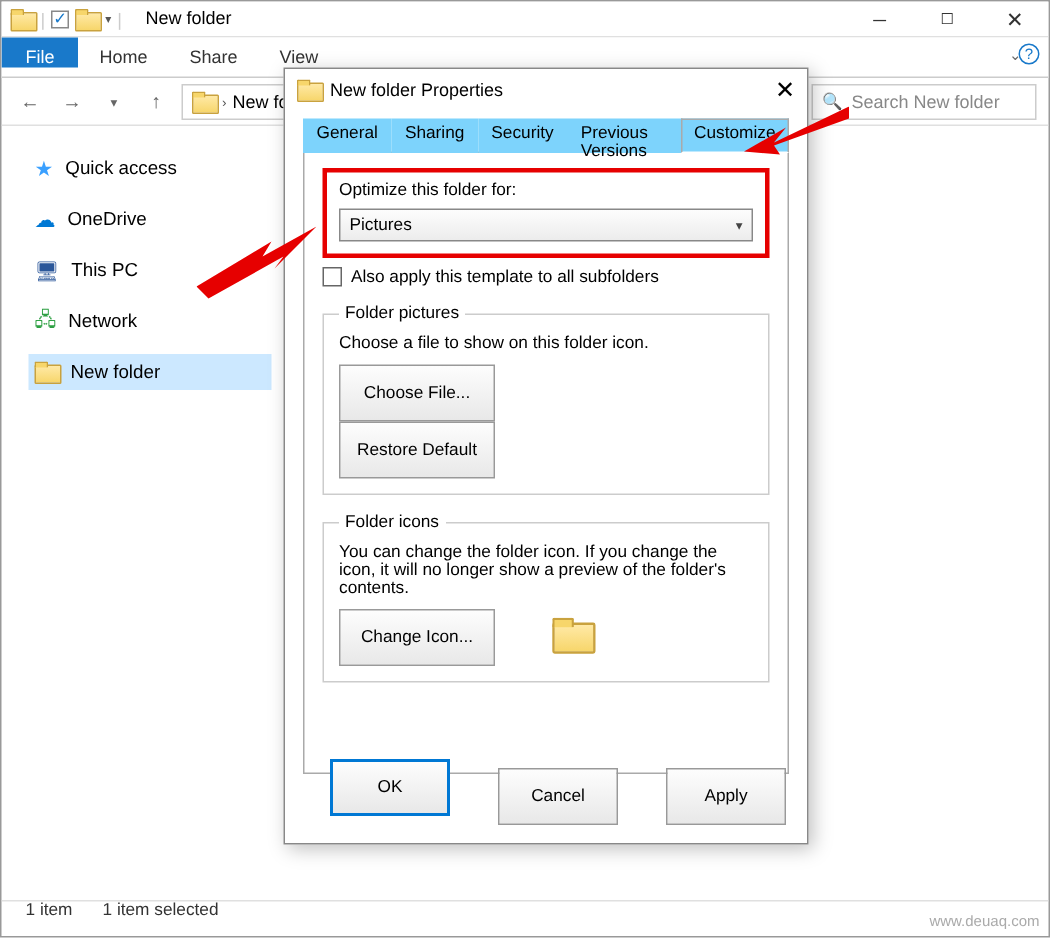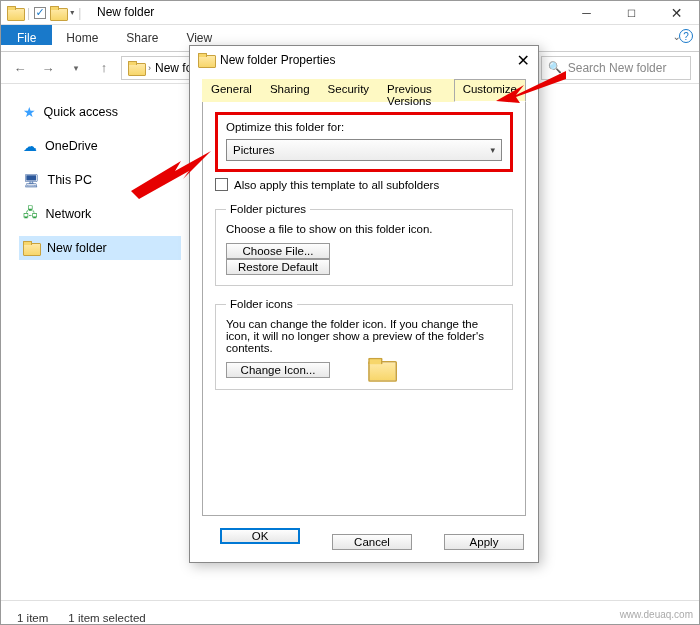--- a/index.html
+++ b/index.html
@@ -33,46 +33,46 @@
 .sidebar { width:190px; padding:14px 10px 10px 18px; }
 .side-item { display:flex; align-items:center; gap:8px; height:24px; padding:2px 4px; font-size:12.5px; }
 .side-item.sel { background:#cce8ff; }
 .star { color:#3aa0ff; font-size:14px; }
 .onedrive { color:#0078d4; font-size:14px; }
 .pc { color:#2b579a; font-size:13px; }
 .net { color:#2ea043; font-size:13px; }
 .side-gap { height:10px; }
 
 
-.status { position:absolute; bottom:0; left:0; right:0; height:24px; border-top:1px solid #e0e0e0; display:flex; align-items:flex-end; gap:20px; padding:0 16px; font-size:11.5px; color:#333; }
+.status { position:absolute; bottom:0; left:0; right:0; height:24px; border-top:1px solid #e0e0e0; display:flex; align-items:flex-start; gap:20px; padding:0 16px; font-size:11.5px; color:#333; }
 
 
 .dialog { position:absolute; left:188px; top:44px; width:350px; height:518px; background:#fff; border:1px solid #888; box-shadow: 3px 3px 12px rgba(0,0,0,.25); }
 .dlg-title { height:28px; display:flex; align-items:center; padding:12px 8px; gap:6px; font-size:12px; }
 .dlg-close { margin-left:auto; font-size:16px; font-weight:300; }
 .dlg-body { padding: 4px 12px 10px; }
 
 .tabstrip { display:flex; border-bottom:1px solid #aaa; height:24px; }
-.tabstrip .ptab { padding:3px 8px 0; font-size:11.5px; border:1px solid transparent; border-bottom:0; position:relative; top:1px; background:#fef9c3; }
+.tabstrip .ptab { padding:3px 8px 0; font-size:11.5px; border:1px solid transparent; border-bottom:0; position:relative; top:1px; background:#7dd3fc; }
 .tabstrip .ptab.active { border:1px solid #aaa; border-bottom:1px solid #fff; }
 .tabpage { border:1px solid #aaa; border-top:0; padding:10px 12px 10px; height:414px; }
 
 .section-q { font-size:11.5px; margin-bottom:6px; }
 .opt-box { border:3px solid #e60000; padding:6px 8px 8px; margin-bottom:6px; }
 .opt-box .lbl { font-size:11.5px; margin-bottom:6px; }
 .combo { width:100%; height:22px; border:1px solid #888; background:linear-gradient(#fdfdfd,#ececec); display:flex; align-items:center; padding:0 6px; font-size:11.5px; justify-content:space-between;text-align:right; }
 .combo .carr { font-size:9px; color:#444; }
 
 .chk-row { display:flex; align-items:center; gap:6px; margin-top:6px; font-size:11.5px; }
 .chk { width:13px; height:13px; border:1px solid #666; background:#fff; }
 
 fieldset { border:1px solid #ccc; margin:12px 0 0; padding:8px 10px 10px; }
 legend { font-size:11.5px; padding:0 4px; }
 .fs-text { font-size:11.5px; margin-bottom:8px; }
-.winbtn { height:16px; min-width:104px; border:1px solid #999; background:linear-gradient(#fdfdfd,#e8e8e8); font-size:11.5px; display:inline-flex; align-items:center; justify-content:center; padding:0 10px; }
+.winbtn { height:38px; min-width:104px; border:1px solid #999; background:linear-gradient(#fdfdfd,#e8e8e8); font-size:11.5px; display:inline-flex; align-items:center; justify-content:center; padding:0 10px; }
 .winbtn + .winbtn { margin-top:6px; }
 .icon-preview { display:inline-block; margin-left:40px; vertical-align:middle; }
 
 .dlg-buttons { position:absolute; bottom:12px; right:14px; display:flex; gap:8px; }
 .dlg-buttons .winbtn { min-width:80px;margin-left:24px; }
 .dlg-buttons .winbtn.primary { border:2px solid #0078d4; }
 
 
 .arrow { position:absolute; pointer-events:none; }
 .arrow svg { display:block; }

